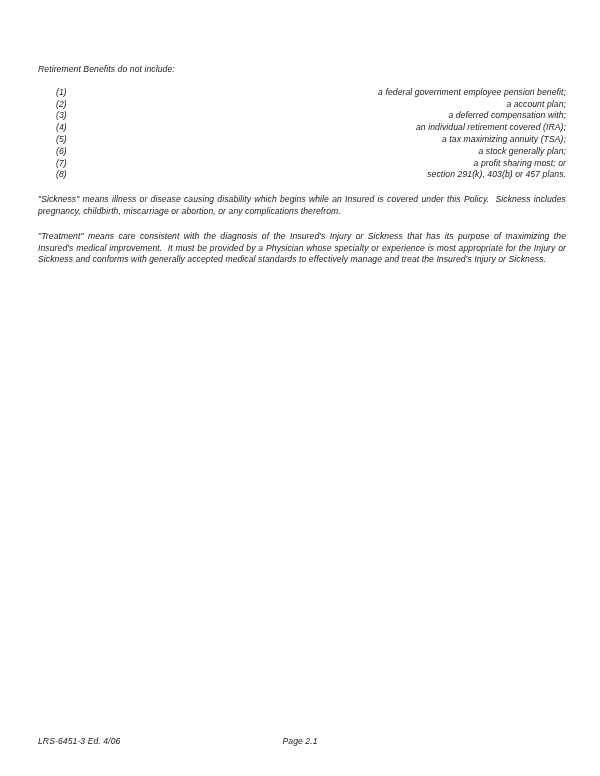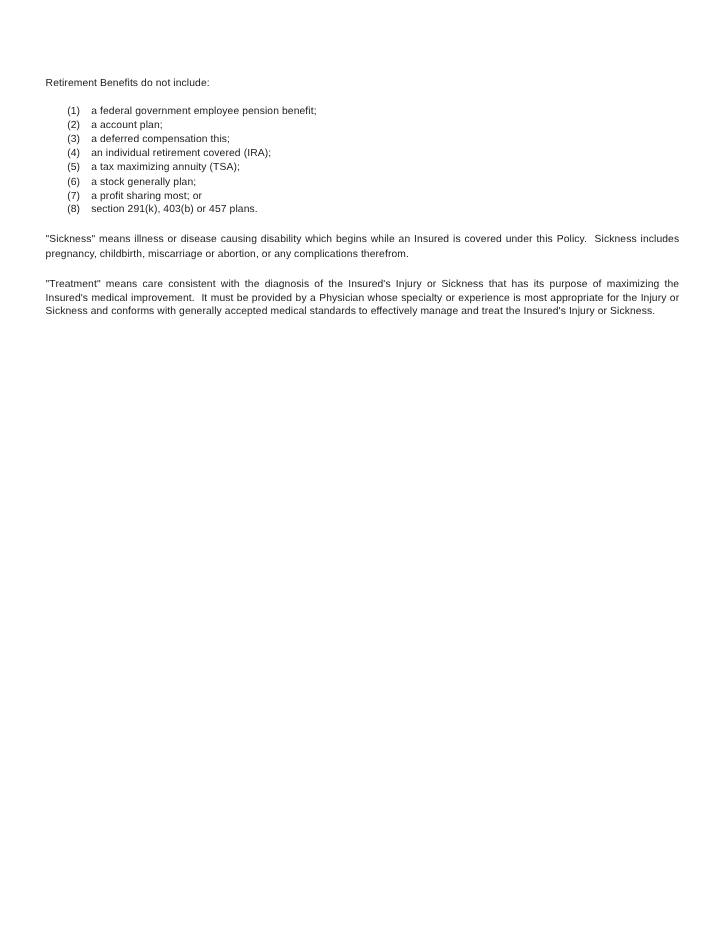--- a/index.html
+++ b/index.html
@@ -14,20 +14,21 @@
     -webkit-font-smoothing: antialiased;
   }
 
   .page {
     position: relative;
     width: 600px;
     height: 776px;
     background: #ffffff;
     overflow: hidden;
     box-sizing: border-box;
+    font-style: italic;
   }
 
   .content {
     position: absolute;
     left: 38px;
     top: 64px;
     width: 528px;
   }
 
   .intro-line {
@@ -58,21 +59,21 @@
   .list-marker {
     flex: 0 0 auto;
     width: 20px;
     margin-left: 18px;
     text-align: left;
     white-space: pre;
   }
 
   .list-text {
     flex: 1 1 auto;
-    text-align: left;
+    text-align: right;
     white-space: pre-wrap;
   }
 
   .body-para {
     font-size: 8.6px;
     line-height: 11.8px;
     letter-spacing: 0.01em;
     color: #1a1a1a;
     text-align: justify;
     text-justify: inter-word;
@@ -128,21 +129,21 @@
       <li>
         <span class="list-marker">(1)</span>
         <span class="list-text">a federal government employee pension benefit;</span>
       </li>
       <li>
         <span class="list-marker">(2)</span>
         <span class="list-text">a account plan;</span>
       </li>
       <li>
         <span class="list-marker">(3)</span>
-        <span class="list-text">a deferred compensation this;</span>
+        <span class="list-text">a deferred compensation with;</span>
       </li>
       <li>
         <span class="list-marker">(4)</span>
         <span class="list-text">an individual retirement covered (IRA);</span>
       </li>
       <li>
         <span class="list-marker">(5)</span>
         <span class="list-text">a tax maximizing annuity (TSA);</span>
       </li>
       <li>
@@ -158,14 +159,18 @@
         <span class="list-text">section 291(k), 403(b) or 457 plans.</span>
       </li>
     </ul>
 
     <p class="body-para para-gap-a">"Sickness" means illness or disease causing disability which begins while an Insured is covered under this Policy.  Sickness includes pregnancy, childbirth, miscarriage or abortion, or any complications therefrom.</p>
 
     <p class="body-para para-gap-b">"Treatment" means care consistent with the diagnosis of the Insured's Injury or Sickness that has its purpose of maximizing the Insured's medical improvement.  It must be provided by a Physician whose specialty or experience is most appropriate for the Injury or Sickness and conforms with generally accepted medical standards to effectively manage and treat the Insured's Injury or Sickness.</p>
 
   </div>
 
+  <div class="footer">
+    <span class="footer-left">LRS-6451-3 Ed. 4/06</span>
+    <span class="footer-center">Page 2.1</span>
+  </div>
 
 </div>
 
 </body></html>

